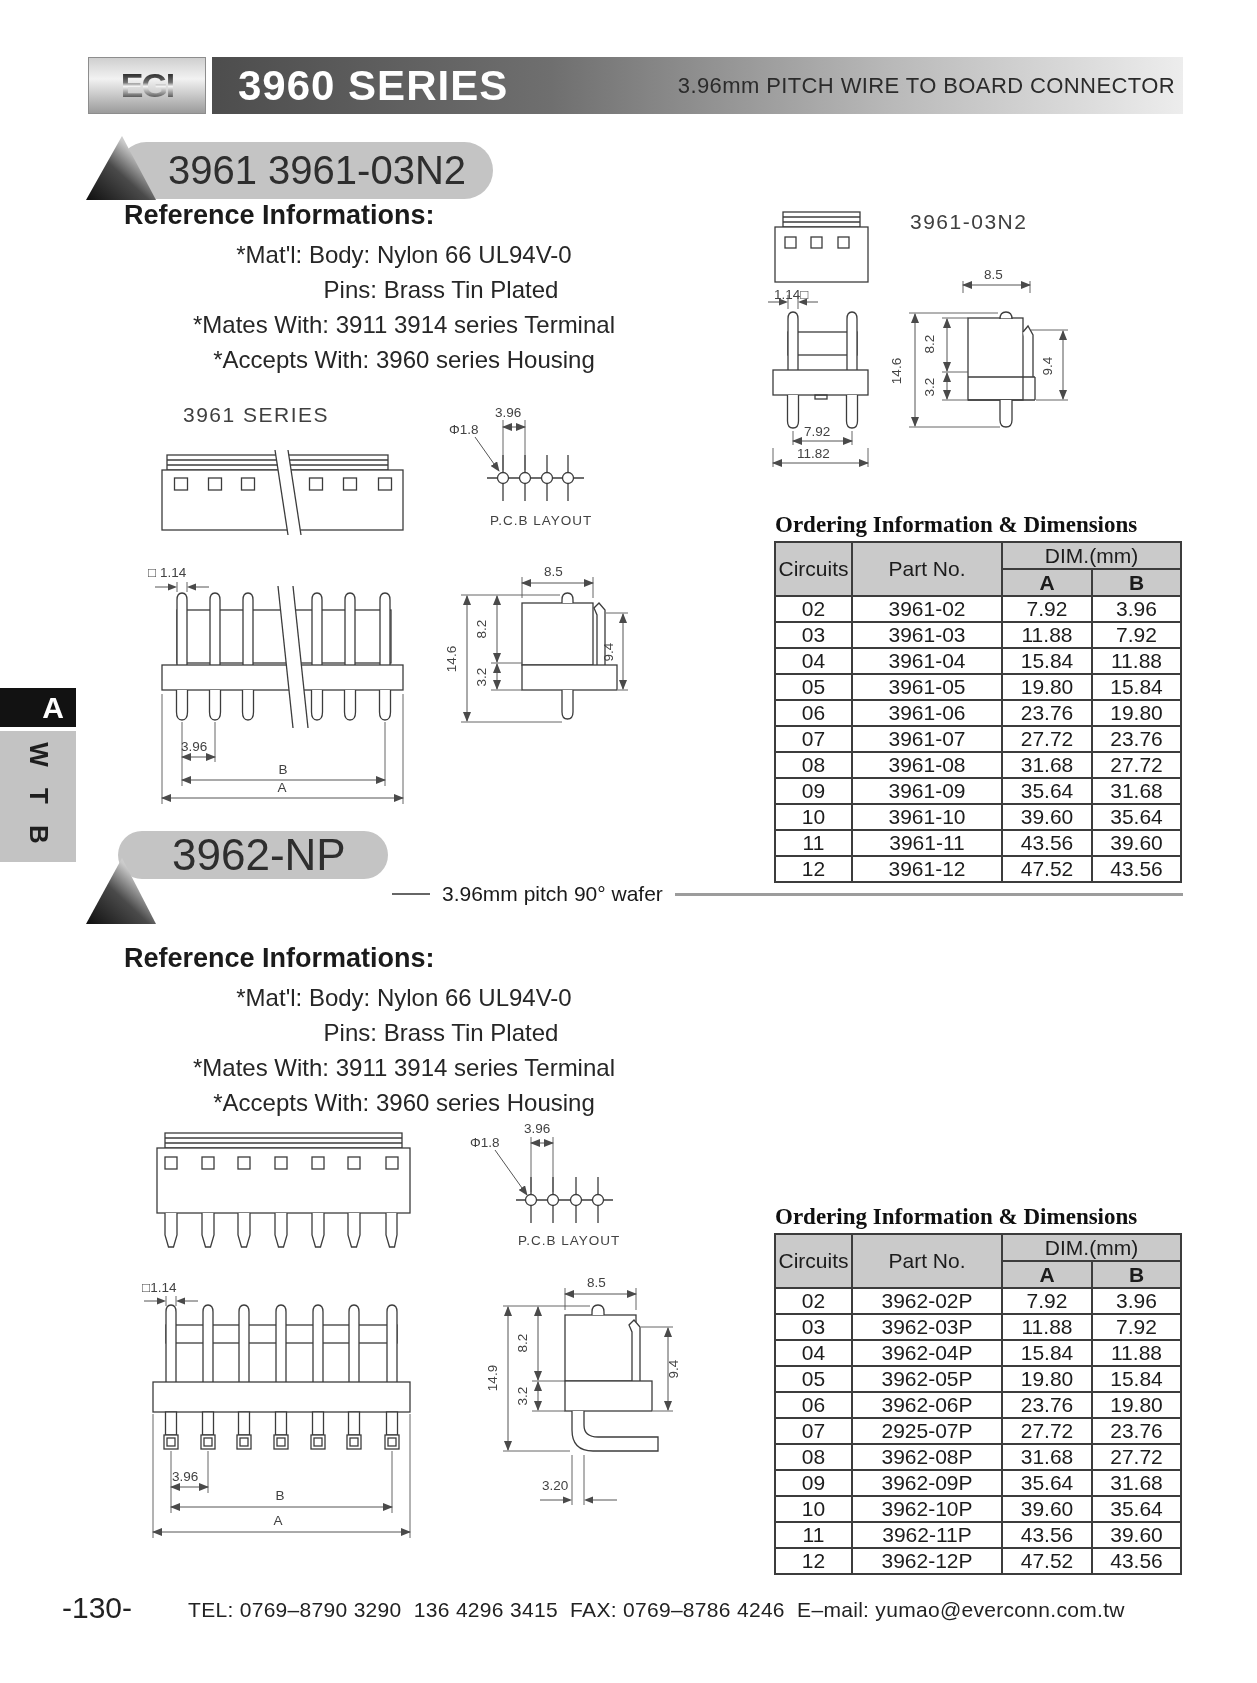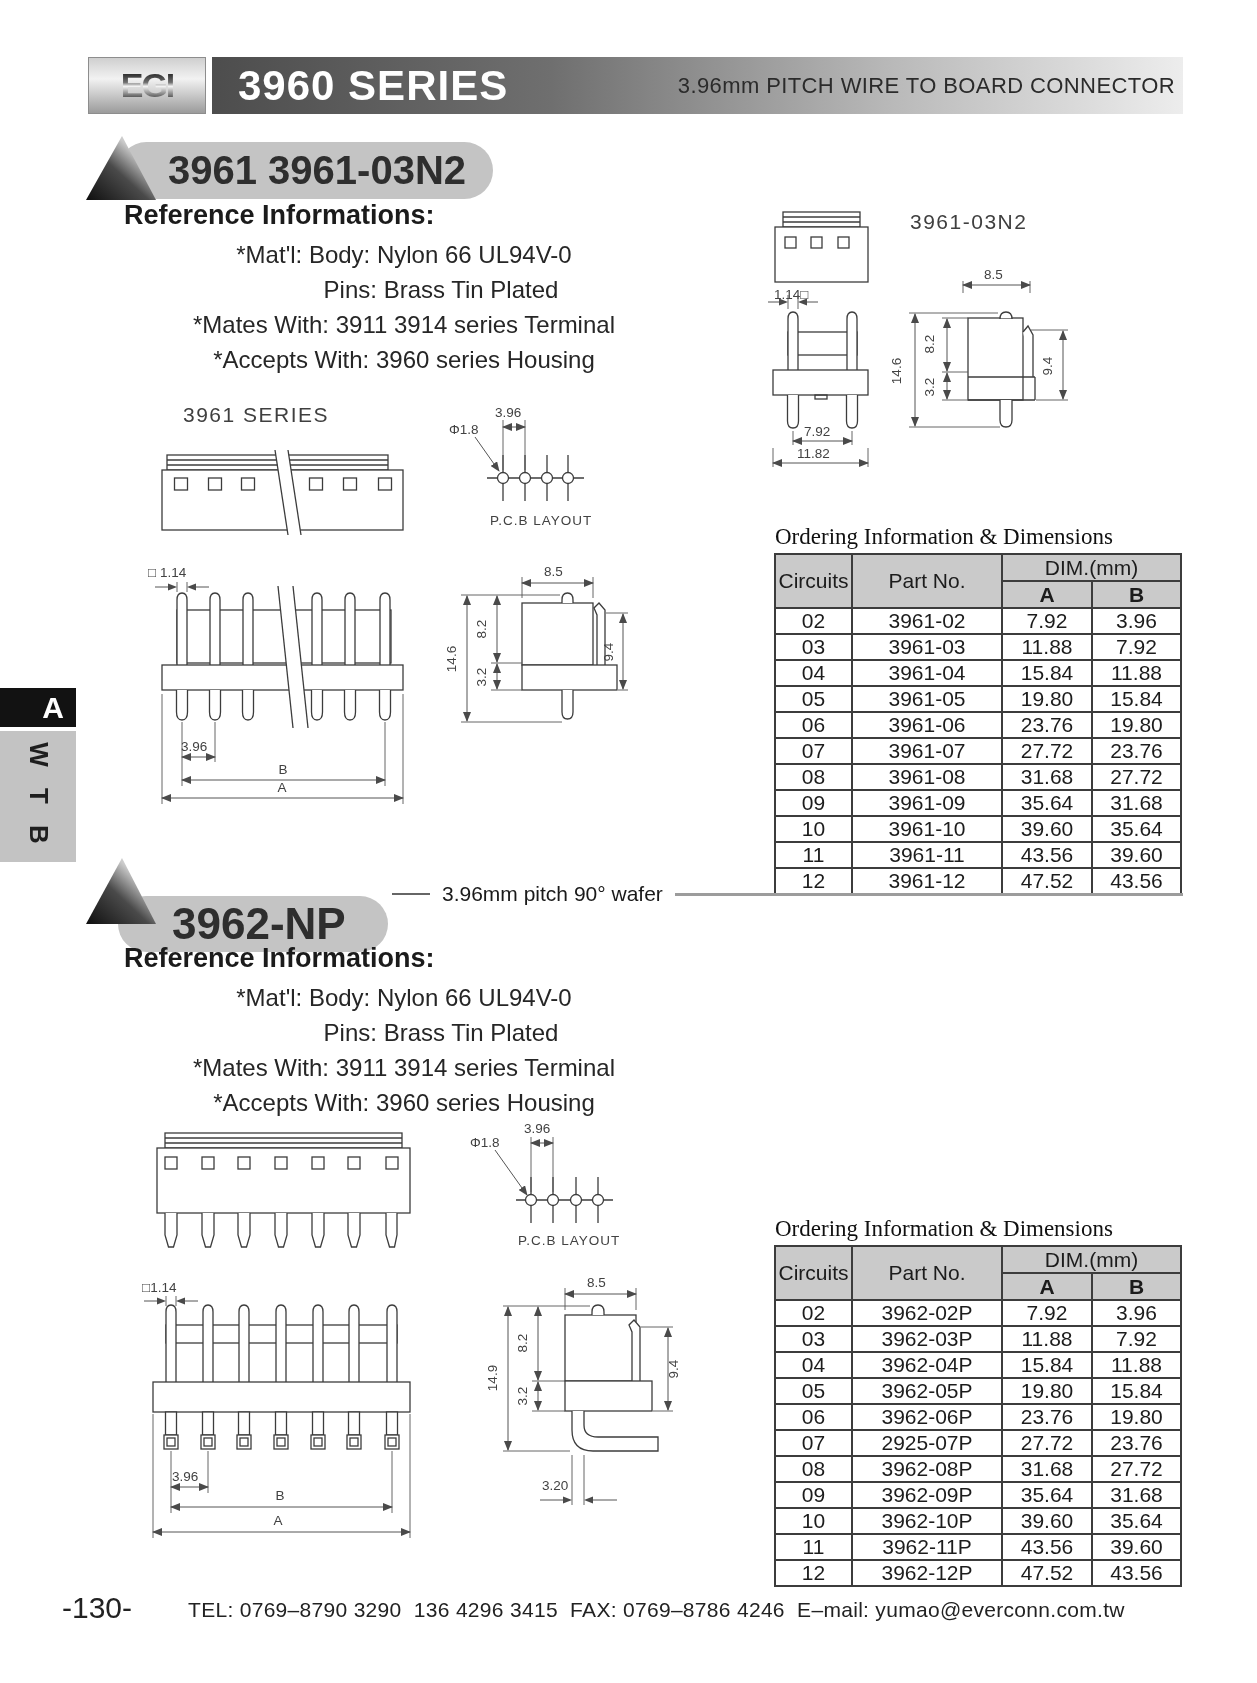--- a/index.html
+++ b/index.html
@@ -16,43 +16,43 @@
                background:linear-gradient(180deg,#161616 12%,#6f6f6f 42%,#f5f5f5 52%,#2c2c2c 88%);
                -webkit-background-clip:text; background-clip:text; color:transparent; }
   .series-bar { left:212px; top:57px; width:971px; height:57px; box-sizing:border-box;
                 background:linear-gradient(90deg,#4d4d4d 0%,#6f6f6f 35%,#b9b9b9 70%,#ededed 100%);
                 display:flex; align-items:center; justify-content:space-between; padding:0 8px 0 26px; }
   .series-title { color:#ffffff; font-size:42px; font-weight:bold; letter-spacing:1px; }
   .series-sub { color:#2b2b2b; font-size:22px; letter-spacing:0.4px; white-space:nowrap; }
 
   
   .capsule { background:#c4c4c4; border-radius:32px; display:flex; align-items:center;
-             color:#2e2e2e; font-weight:bold; box-sizing:border-box; }
+             color:#2e2e2e; font-weight:normal; box-sizing:border-box; }
   .cap1 { left:118px; top:142px; width:375px; height:57px; padding-left:50px; font-size:40px; }
-  .cap2 { left:118px; top:896px; width:270px; height:56px; padding-left:54px; font-size:44px; }
+  .cap2 { left:118px; top:831px; width:270px; height:48px; padding-left:54px; font-size:44px; }
   .pitch { display:flex; align-items:center; }
   .pitch1 { left:498px; top:142px; width:685px; height:57px; }
   .pitch2 { left:392px; top:864px; width:791px; height:60px; }
   .lead-line { height:0; border-top:2px solid #666; }
   .lead1 { width:60px; } .lead2 { width:38px; }
   .pitch-text { font-size:21px; color:#1a1a1a; margin:0 12px; white-space:nowrap; }
   .trail-line { flex:1; height:0; border-top:3px solid #9c9c9c; }
 
   
   .ref { left:92px; width:560px;margin-left:32px; }
   .ref1 { top:200px; } .ref2 { top:943px; }
   .ref-title { font-size:27px; font-weight:bold; color:#1b1b1b; margin-bottom:10px; }
   .ref-line { font-size:24px; color:#262626; margin-bottom:7px; white-space:nowrap;text-align:center; }
   .indent { padding-left:74px; }
 
   
   .tbl-block { left:774px; width:406px; }
   .tb1 { top:512px; } .tb2 { top:1204px; }
-  .tbl-title { font-family:"Liberation Serif", serif; font-weight:normal; font-size:23px;
-               color:#101010; margin:12px 0 3px 1px; white-space:nowrap; }
+  .tbl-title { font-family:"Liberation Serif", serif; font-weight:bold; font-size:23px;
+               color:#101010; margin:0 0 3px 1px; white-space:nowrap; }
   table { border-collapse:collapse; width:406px; table-layout:fixed; }
   th,td { border:2px solid #3c3c3c; text-align:center; padding:0; overflow:hidden;
           font-size:21px; color:#1c1c1c; }
   th { background:#cacaca; font-weight:normal; height:25px; }
   th.ab { font-weight:bold; }
   td { height:22.6px; background:#fff; }
 
   
   .side-a { left:0; top:688px; width:76px; height:39px; background:#121212; color:#fff;
             font-size:30px; font-weight:bold; display:flex; align-items:center;

